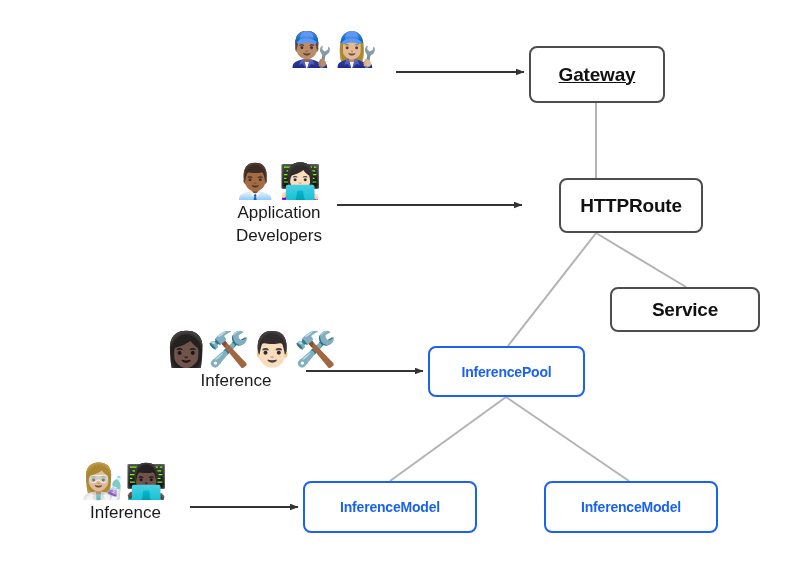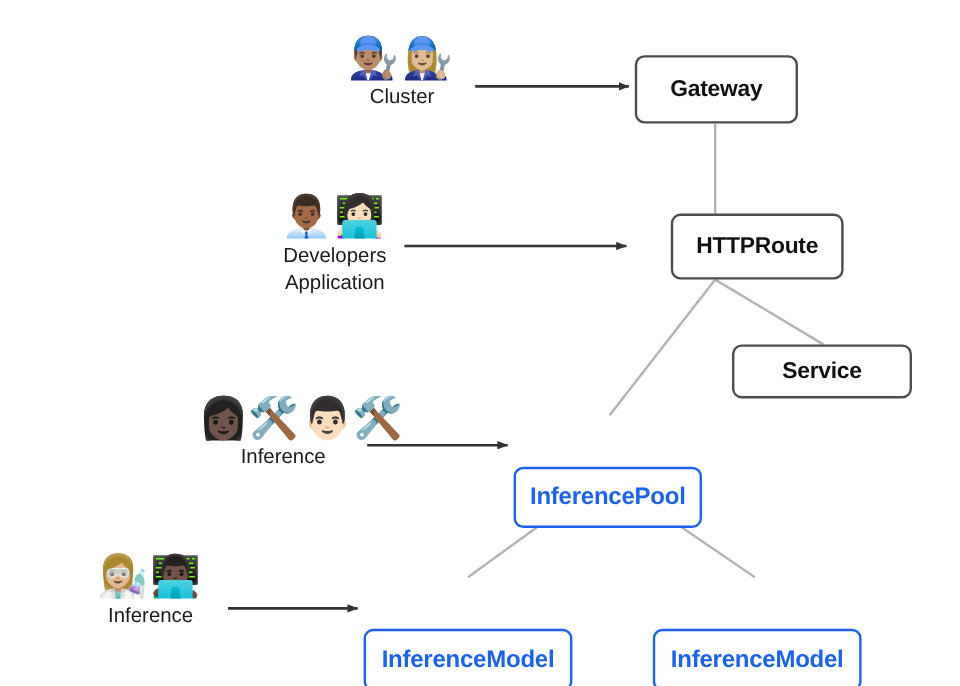--- a/index.html
+++ b/index.html
@@ -37,22 +37,21 @@
     white-space: nowrap;
   }
   .node.gw {
     border: 2px solid #4d4d4d;
     color: #111111;
     font-size: 19px;
   }
   .node.inf {
     border: 2px solid #1a62f0;
     color: #1a62f0;
-    font-size: 20px;
-    margin-top: 43px;
+    font-size: 14px;
   }
   .actor {
     position: absolute;
     text-align: center;
     color: #1a1a1a;
     font-size: 17px;
     line-height: 1.25;
     white-space: nowrap;
   }
   .actor .emoji {
@@ -87,21 +86,21 @@
       </g>
     <g id="arrow-group">
         <line x1="396" y1="72" x2="524" y2="72" stroke="#333333" stroke-width="2.2" marker-end="url(#arrowhead)"></line>
         <line x1="337" y1="205" x2="522" y2="205" stroke="#333333" stroke-width="2.2" marker-end="url(#arrowhead)"></line>
         <line x1="306" y1="371" x2="423" y2="371" stroke="#333333" stroke-width="2.2" marker-end="url(#arrowhead)"></line>
         <line x1="190" y1="507" x2="298" y2="507" stroke="#333333" stroke-width="2.2" marker-end="url(#arrowhead)"></line>
       </g>
   </svg>
 
   <div id="node-layer">
-      <div class="node gw" style="left: 529px; top: 46px; width: 136px; height: 57px;">
+      <div class="node gw" style="left: 529px; top: 46px; width: 136px; height: 57px; text-decoration: underline;">
         <span>Gateway</span>
       </div>
       <div class="node gw" style="left: 527px; top: 178px; width: 144px; height: 55px; margin-left: 32px;">
         <span>HTTPRoute</span>
       </div>
       <div class="node gw" style="left: 610px; top: 287px; width: 150px; height: 45px;">
         <span>Service</span>
       </div>
       <div class="node inf" style="left: 428px; top: 346px; width: 157px; height: 51px;">
         <span>InferencePool</span>
@@ -109,26 +108,25 @@
       <div class="node inf" style="left: 303px; top: 481px; width: 174px; height: 52px;">
         <span>InferenceModel</span>
       </div>
       <div class="node inf" style="left: 544px; top: 481px; width: 174px; height: 52px;">
         <span>InferenceModel</span>
       </div>
     </div>
   <div id="actor-layer">
       <div class="actor" style="left: 279px; top: 32px; width: 112px;">
         <span class="emoji">👨🏽‍🔧👩🏼‍🔧</span>
-        <span class="lbl">Cluster</span>
       </div>
       <div class="actor" style="left: 219px; top: 164px; width: 120px;">
         <span class="emoji">👨🏾‍💼👩🏻‍💻</span>
+        <span class="lbl">Application</span>
         <span class="lbl">Developers</span>
-        <span class="lbl">Application</span>
       </div>
       <div class="actor" style="left: 165px; top: 332px; width: 142px;">
         <span class="emoji">👩🏿‍🛠️👨🏻‍🛠️</span>
         <span class="lbl">Inference</span>
       </div>
       <div class="actor" style="left: 48px; top: 464px; width: 155px;">
         <span class="emoji">👩🏼‍🔬👨🏿‍💻</span>
         <span class="lbl">Inference</span>
       </div>
     </div>

